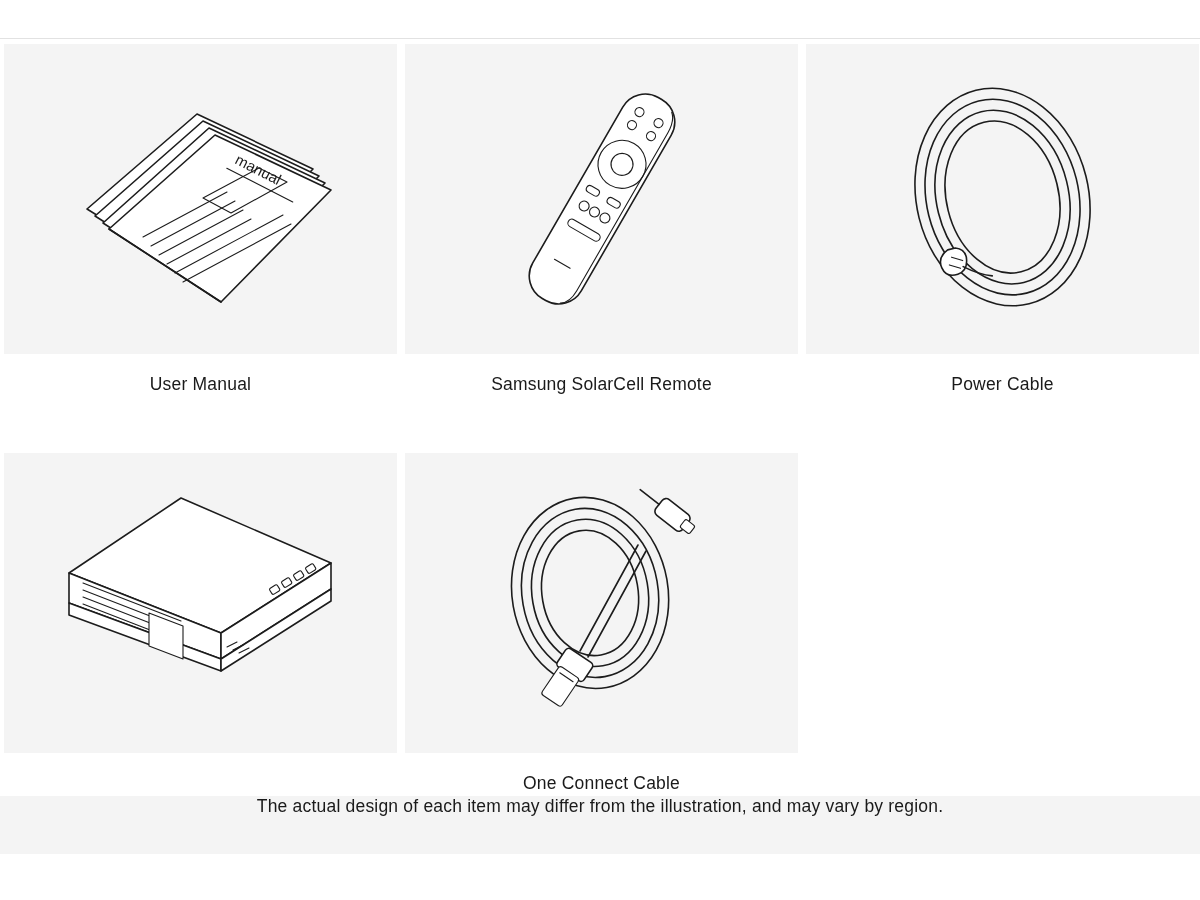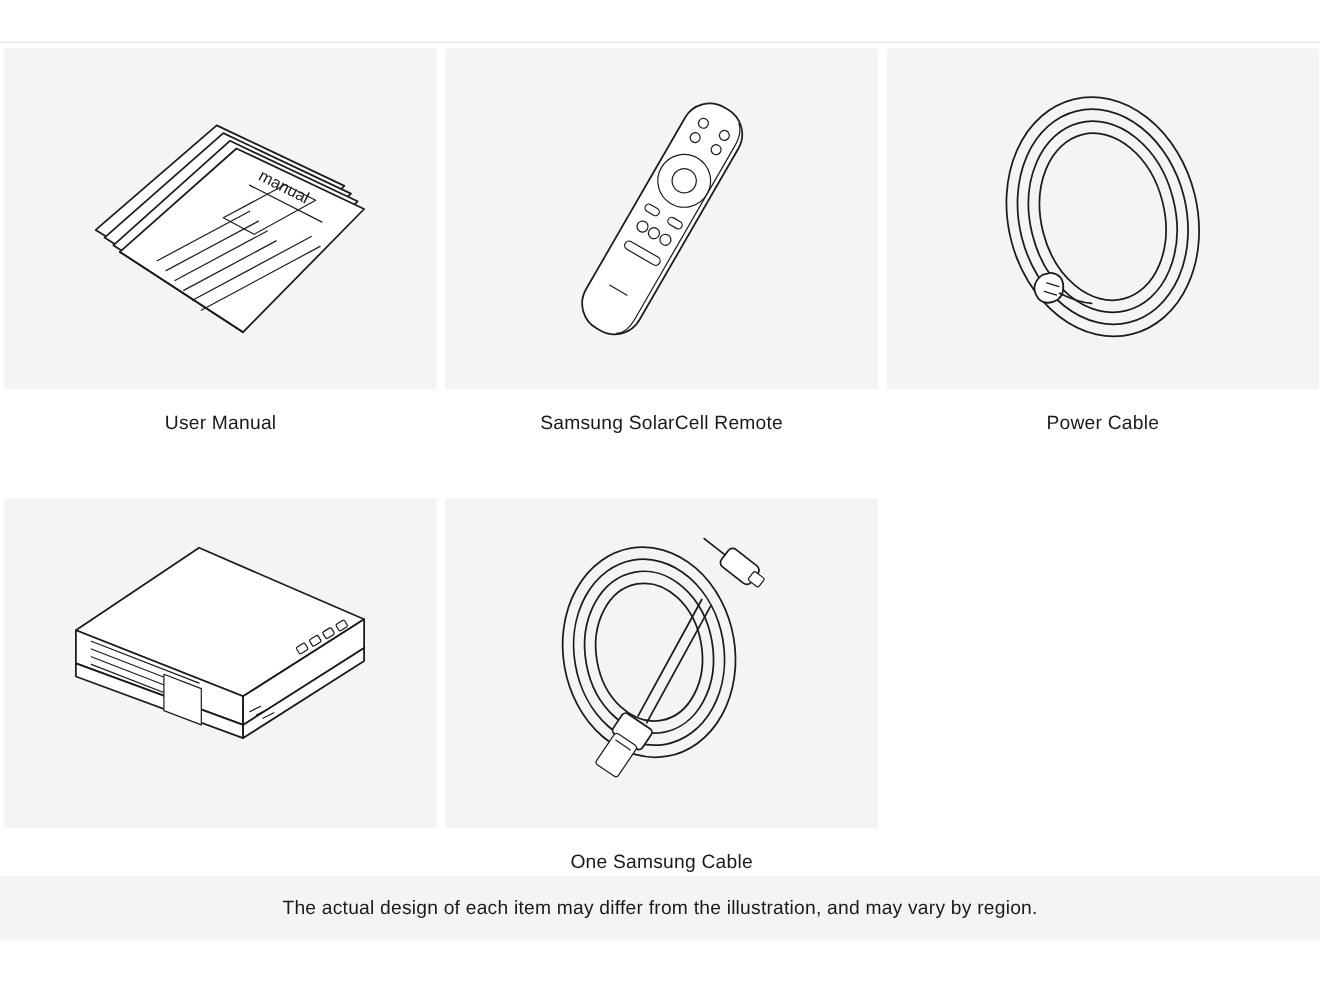--- a/index.html
+++ b/index.html
@@ -73,21 +73,21 @@
     height: 300px;
   }
   .footnote-band {
     position: absolute;
     left: 0;
     top: 796px;
     width: 1200px;
     height: 58px;
     background: #f4f4f4;
     display: flex;
-    align-items: center;
+    align-items: flex-start;
     justify-content: center;
   }
   .footnote {
     font-size: 17.5px;
     color: #1a1a1a;
     letter-spacing: 0.2px;
     font-weight: 500;
   }
   .ink {
     fill: none;
@@ -270,21 +270,21 @@
             <path class="ink" d="M186 82 L128 188"></path>
             <path class="ink" d="M194 88 L136 194"></path>
 
             <g transform="rotate(34 120 206)">
               <rect class="ink-fill" x="104" y="190" width="32" height="22" rx="4"></rect>
               <rect class="ink-fill-thin" x="108" y="210" width="24" height="34" rx="3"></rect>
               <path class="ink-thin" d="M112 216 L128 216"></path>
             </g>
           </svg>
         </div>
-        <div class="caption">One Samsung Cable</div>
+        <div class="caption">One Connect Cable</div>
       </div>
 
       <div class="cell"></div>
 
     </div>
   </div>
 
   <div class="footnote-band">
     <div class="footnote">The actual design of each item may differ from the illustration, and may vary by region.</div>
   </div>

